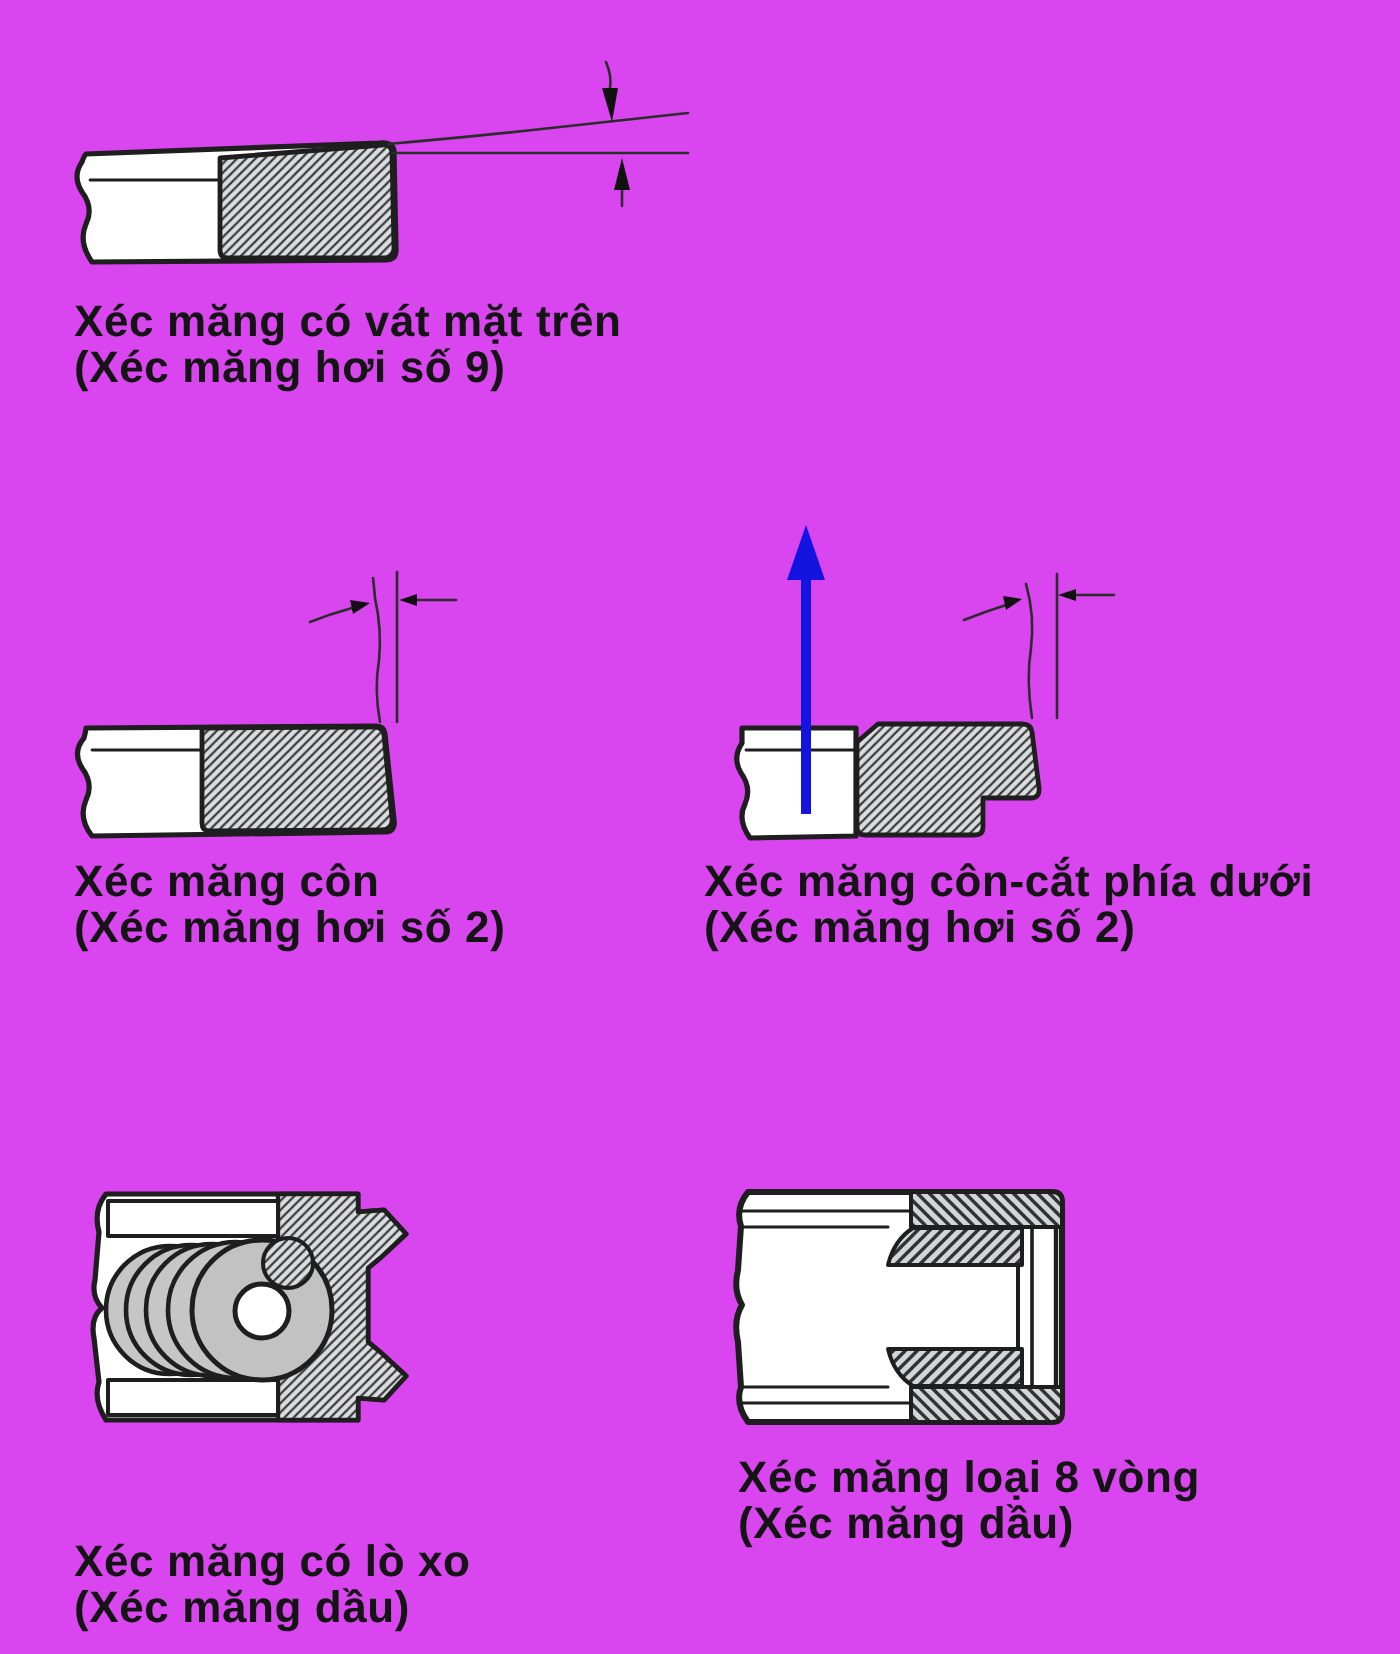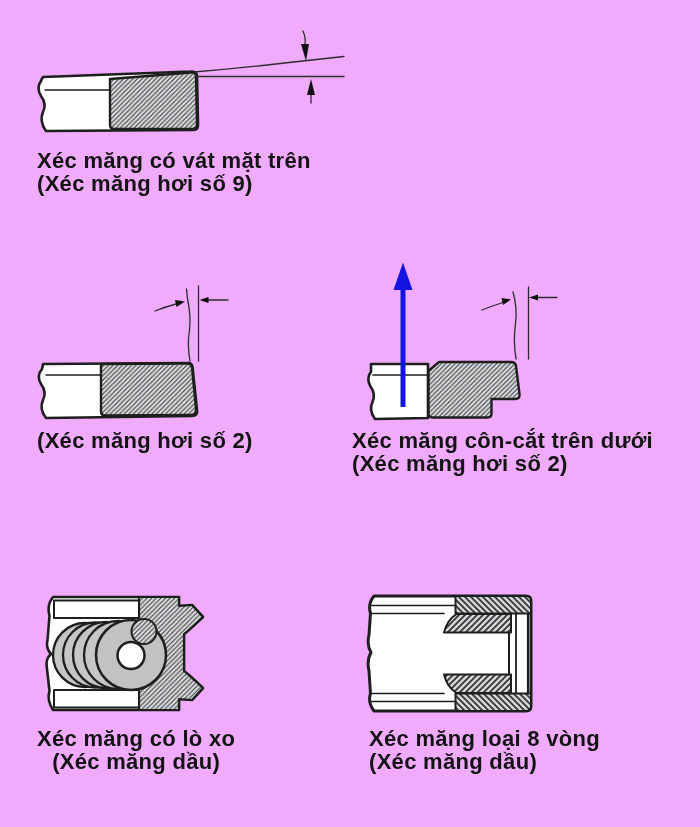--- a/index.html
+++ b/index.html
@@ -1,20 +1,20 @@
 <!DOCTYPE html>
 <html><head>
 <meta charset="utf-8">
 <style>
   html,body{margin:0;padding:0;}
   .stage{
     position:relative;
     width:700px;
     height:827px;
-    background:#f0abfc;
+    background:#d946ef;
     overflow:hidden;
     font-family:"Liberation Sans", sans-serif;
   }
   .fig{position:absolute;}
   .fig svg{display:block;overflow:visible;}
   .caption{
     position:absolute;
     font:700 22px/23px "Liberation Sans", sans-serif;
     color:#141414;
     letter-spacing:.3px;
@@ -77,20 +77,21 @@
           <path d="M 198.5,286 L 198.5,361"></path>
           <path d="M 155,311 Q 165,307 176,304"></path>
           <path d="M 228,300 L 207,300"></path>
         </g>
         <polygon points="185,301.5 175,300 176.5,307" fill="#111" stroke="none"></polygon>
         <polygon points="199.5,300 208.5,297 208.5,303" fill="#111" stroke="none"></polygon>
       </g>
     </svg>
   </div>
   <div class="caption" style="left:37px;top:429px;">
+    <div>Xéc măng côn</div>
     <div>(Xéc măng hơi số 2)</div>
   </div>
 
   <div class="fig" style="left:355px;top:255px;">
     <svg width="220" height="173" viewBox="355 255 220 173">
       <g stroke="#1e1e1e" stroke-linejoin="round" stroke-linecap="round">
         <path d="M 371,364 L 428,364 L 428,418 L 375,419 Q 368.5,410 372.5,402 Q 376,394 370.5,386.5 Q 366,379 371,371.5 Z" fill="#ffffff" stroke-width="2.6"></path>
         <path d="M 373,375 L 428,375" fill="none" stroke-width="1.4"></path>
         <path d="M 439,362 L 511,362 Q 515.5,362 516,366 L 519.5,394 Q 520,399 515.5,399 L 491.5,399 L 491.5,413.5 Q 491.5,417.5 487.5,417.5 L 432.5,417.5 Q 428.5,417.5 428.5,413.5 L 428.5,371 Z" fill="url(#hatchF)" stroke-width="2.4"></path>
         <polygon points="400.5,407 400.5,290 393.5,290 403,262.5 412.5,290 405.5,290 405.5,407" fill="#1414e0" stroke="none"></polygon>
@@ -99,21 +100,21 @@
           <path d="M 528.5,287 L 528.5,359"></path>
           <path d="M 482,310 Q 492,306 503,302.5"></path>
           <path d="M 557,297.5 L 536,297.5"></path>
         </g>
         <polygon points="511,299.5 501.5,298 503,305" fill="#111" stroke="none"></polygon>
         <polygon points="529,297.5 538,294.5 538,300.5" fill="#111" stroke="none"></polygon>
       </g>
     </svg>
   </div>
   <div class="caption" style="left:352px;top:429px;">
-    <div>Xéc măng côn-cắt trên dưới</div>
+    <div>Xéc măng côn-cắt phía dưới</div>
     <div>(Xéc măng hơi số 2)</div>
   </div>
 
   <div class="fig" style="left:40px;top:590px;">
     <svg width="175" height="128" viewBox="40 590 175 128">
       <g stroke="#1e1e1e" stroke-linejoin="round" stroke-linecap="round">
         <path d="M 53,597 L 179,597 L 179,606 L 192,605 L 203,617 L 190,629 L 184,634 L 184,671 L 190,676 L 203,688 L 192,700 L 179,699 L 179,710 L 53,710 Q 46.5,700 49.5,691 L 47,669 Q 45,659 51,654 Q 45.5,648 47.5,640 L 49.5,616 Q 46.5,605 53,597 Z" fill="#ffffff" stroke-width="2.6"></path>
         <path d="M 139,597 L 179,597 L 179,606 L 192,605 L 203,617 L 190,629 L 184,634 L 184,671 L 190,676 L 203,688 L 192,700 L 179,699 L 179,710 L 139,710 Z" fill="url(#hatchF)" stroke-width="2.2"></path>
         <rect x="54" y="600.5" width="85" height="17.5" fill="#ffffff" stroke-width="2"></rect>
         <rect x="54" y="690" width="85" height="17.5" fill="#ffffff" stroke-width="2"></rect>
@@ -122,21 +123,21 @@
           <circle cx="95.5" cy="655" r="32.5"></circle>
           <circle cx="106" cy="655" r="33"></circle>
           <circle cx="118" cy="655" r="34"></circle>
         </g>
         <circle cx="131" cy="655" r="35" fill="#c2c2c2" stroke-width="2.5"></circle>
         <circle cx="144" cy="631.5" r="12.5" fill="url(#hatchF)" stroke-width="2"></circle>
         <circle cx="131" cy="655.5" r="13.5" fill="#ffffff" stroke-width="2.5"></circle>
       </g>
     </svg>
   </div>
-  <div class="caption" style="left:37px;top:727px;text-align:center;">
+  <div class="caption" style="left:37px;top:769px;">
     <div>Xéc măng có lò xo</div>
     <div>(Xéc măng dầu)</div>
   </div>
 
   <div class="fig" style="left:362px;top:588px;">
     <svg width="178" height="130" viewBox="362 588 178 130">
       <g stroke="#1e1e1e" stroke-linejoin="round" stroke-linecap="round">
         <path d="M 374,596 L 526,596 Q 531,596 531,601 L 531,706 Q 531,711 526,711 L 374,711 Q 367.5,702 370.5,693.5 L 369,671 Q 366.5,660 371,652.5 Q 366.5,645 369,635 L 370.5,613 Q 367.5,604 374,596 Z" fill="#ffffff" stroke-width="3"></path>
         <path d="M 370,605.5 L 455,605.5" fill="none" stroke-width="1.6"></path>
         <path d="M 370,613.5 L 444,613.5" fill="none" stroke-width="1.6"></path>

